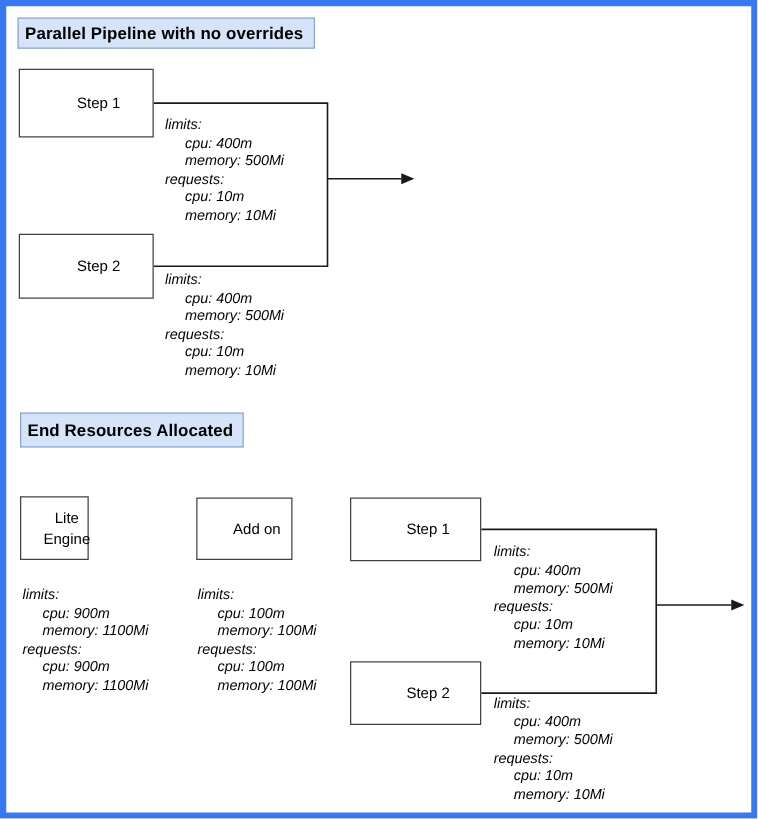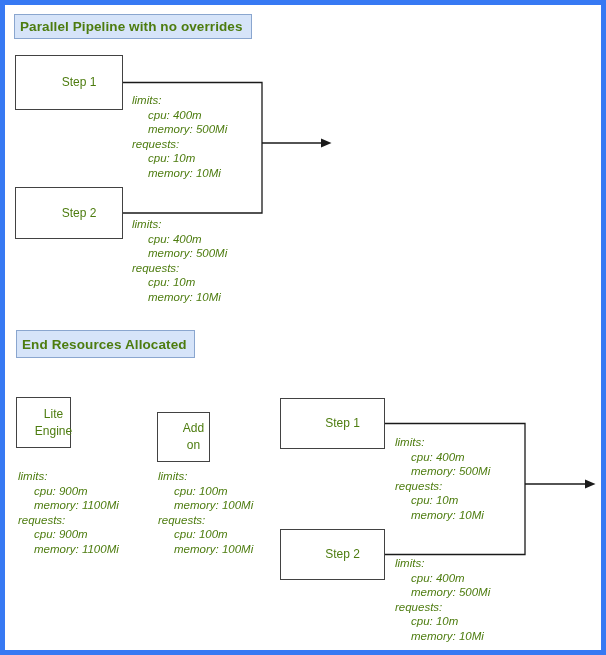--- a/index.html
+++ b/index.html
@@ -1,18 +1,18 @@
 <!DOCTYPE html>
 <html><head>
 <meta charset="utf-8">
 <style>
   html,body{margin:0;padding:0;background:#ffffff;}
   .canvas{
     position:relative;width:606px;height:655px;background:#ffffff;overflow:hidden;
-    font-family:"Liberation Sans","DejaVu Sans",sans-serif;color:#4d7c0f;
+    font-family:"Liberation Sans","DejaVu Sans",sans-serif;color:#000000;
   }
   .frame{position:absolute;inset:0;border:5px solid #3779f3;pointer-events:none;z-index:20;}
   .svg-layer{position:absolute;left:0;top:0;z-index:1;}
   .header-box{
     position:absolute;z-index:5;background:#d6e4f9;border:1.5px solid #8aa6cf;
     display:flex;align-items:center;padding:0 5px;box-sizing:border-box;
     font-weight:bold;font-size:13.5px;letter-spacing:.1px;
   }
   .node{
     position:absolute;z-index:5;background:#ffffff;border:1.5px solid #424242;
@@ -73,21 +73,21 @@
   </div>
 
   <div>
     <div class="header-box" style="left:16px;top:330px;width:179px;height:28px;">End Resources Allocated</div>
 
     <div class="node" style="left:16px;top:397px;width:55px;height:51px;text-align:right;">
       <span>Lite</span>
       <span>Engine</span>
     </div>
 
-    <div class="node" style="left:157px;top:412px;width:53px;height:50px;">
+    <div class="node" style="left:157px;top:398px;width:77px;height:50px;">
       <span>Add on</span>
     </div>
 
     <div class="node" style="left:280px;top:398px;width:105px;height:51px;">
       <span>Step 1</span>
     </div>
 
     <div class="node" style="left:280px;top:529px;width:105px;height:51px;">
       <span>Step 2</span>
     </div>

